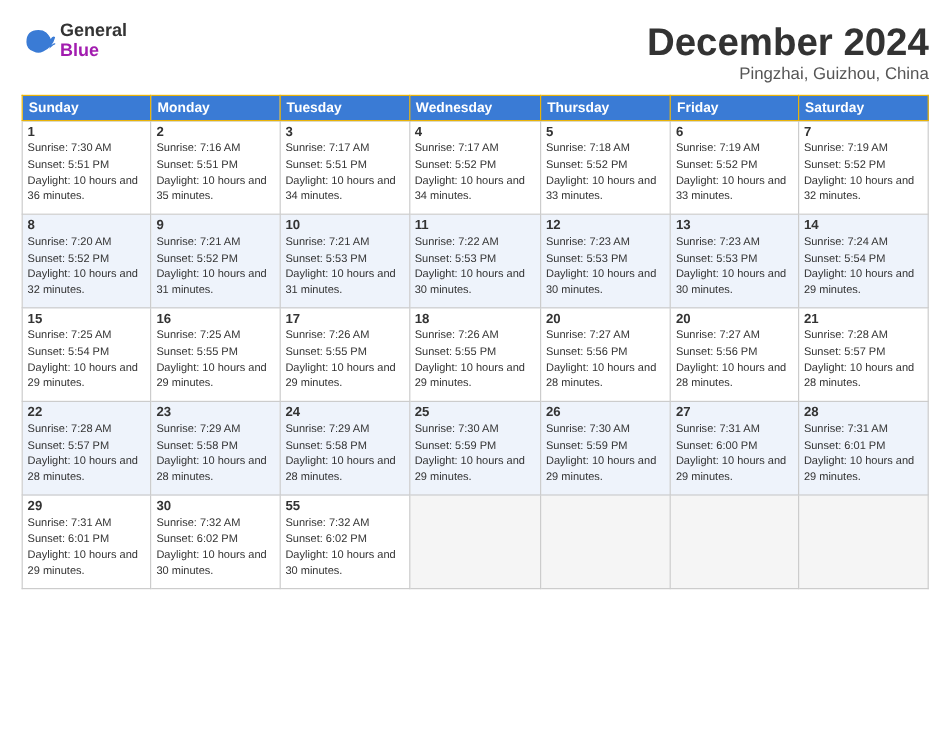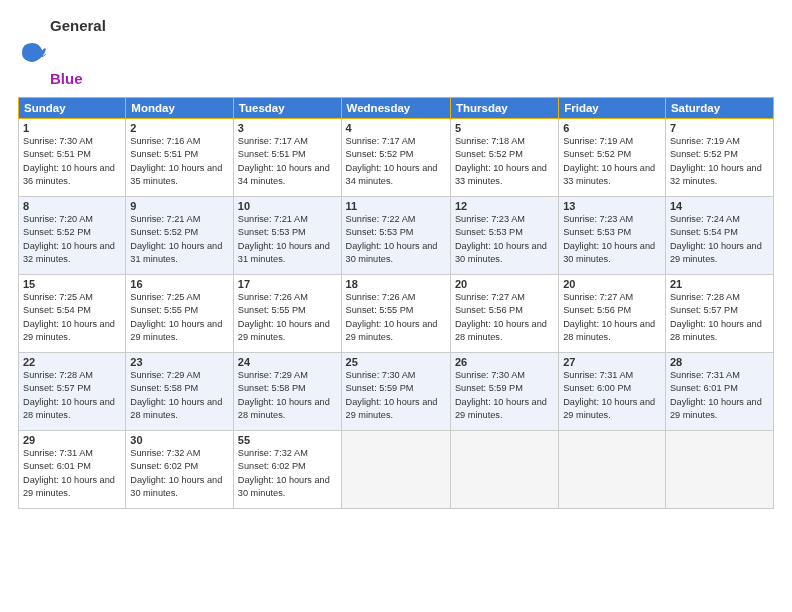--- a/index.html
+++ b/index.html
@@ -23,21 +23,20 @@
       margin-bottom: 10px;
     }
     .logo {
       display: flex;
       align-items: center;
     }
     .logo-text {
       display: flex;
       flex-direction: column;
       line-height: 1.1;
-      gap: 36px;
     }
     .logo-general {
       font-size: 15px;
       font-weight: bold;
       color: #333;
     }
     .logo-blue {
       font-size: 15px;
       font-weight: bold;
       color: #a21caf;
@@ -105,20 +104,24 @@
   <div class="header">
     <div class="logo">
       <svg class="logo-icon" viewBox="0 0 28 28" xmlns="http://www.w3.org/2000/svg">
         <path d="M14 4 Q22 4 24 12 Q26 8 28 10 Q26 18 18 22 Q14 24 10 22 Q4 20 4 14 Q4 4 14 4Z" fill="#3a7bd5"></path>
         <path d="M18 6 Q26 10 24 18 Q28 14 30 16" fill="none" stroke="#3a7bd5" stroke-width="1"></path>
       </svg>
       <div class="logo-text">
         <span class="logo-general">General</span>
         <span class="logo-blue">Blue</span>
       </div>
+    </div>
+    <div class="title-block">
+      <div class="cal-title">December 2024</div>
+      <div class="cal-subtitle">Pingzhai, Guizhou, China</div>
     </div>
   </div>
 
   <table class="calendar">
     <thead>
       <tr>
         <th>Sunday</th>
         <th>Monday</th>
         <th>Tuesday</th>
         <th>Wednesday</th>

